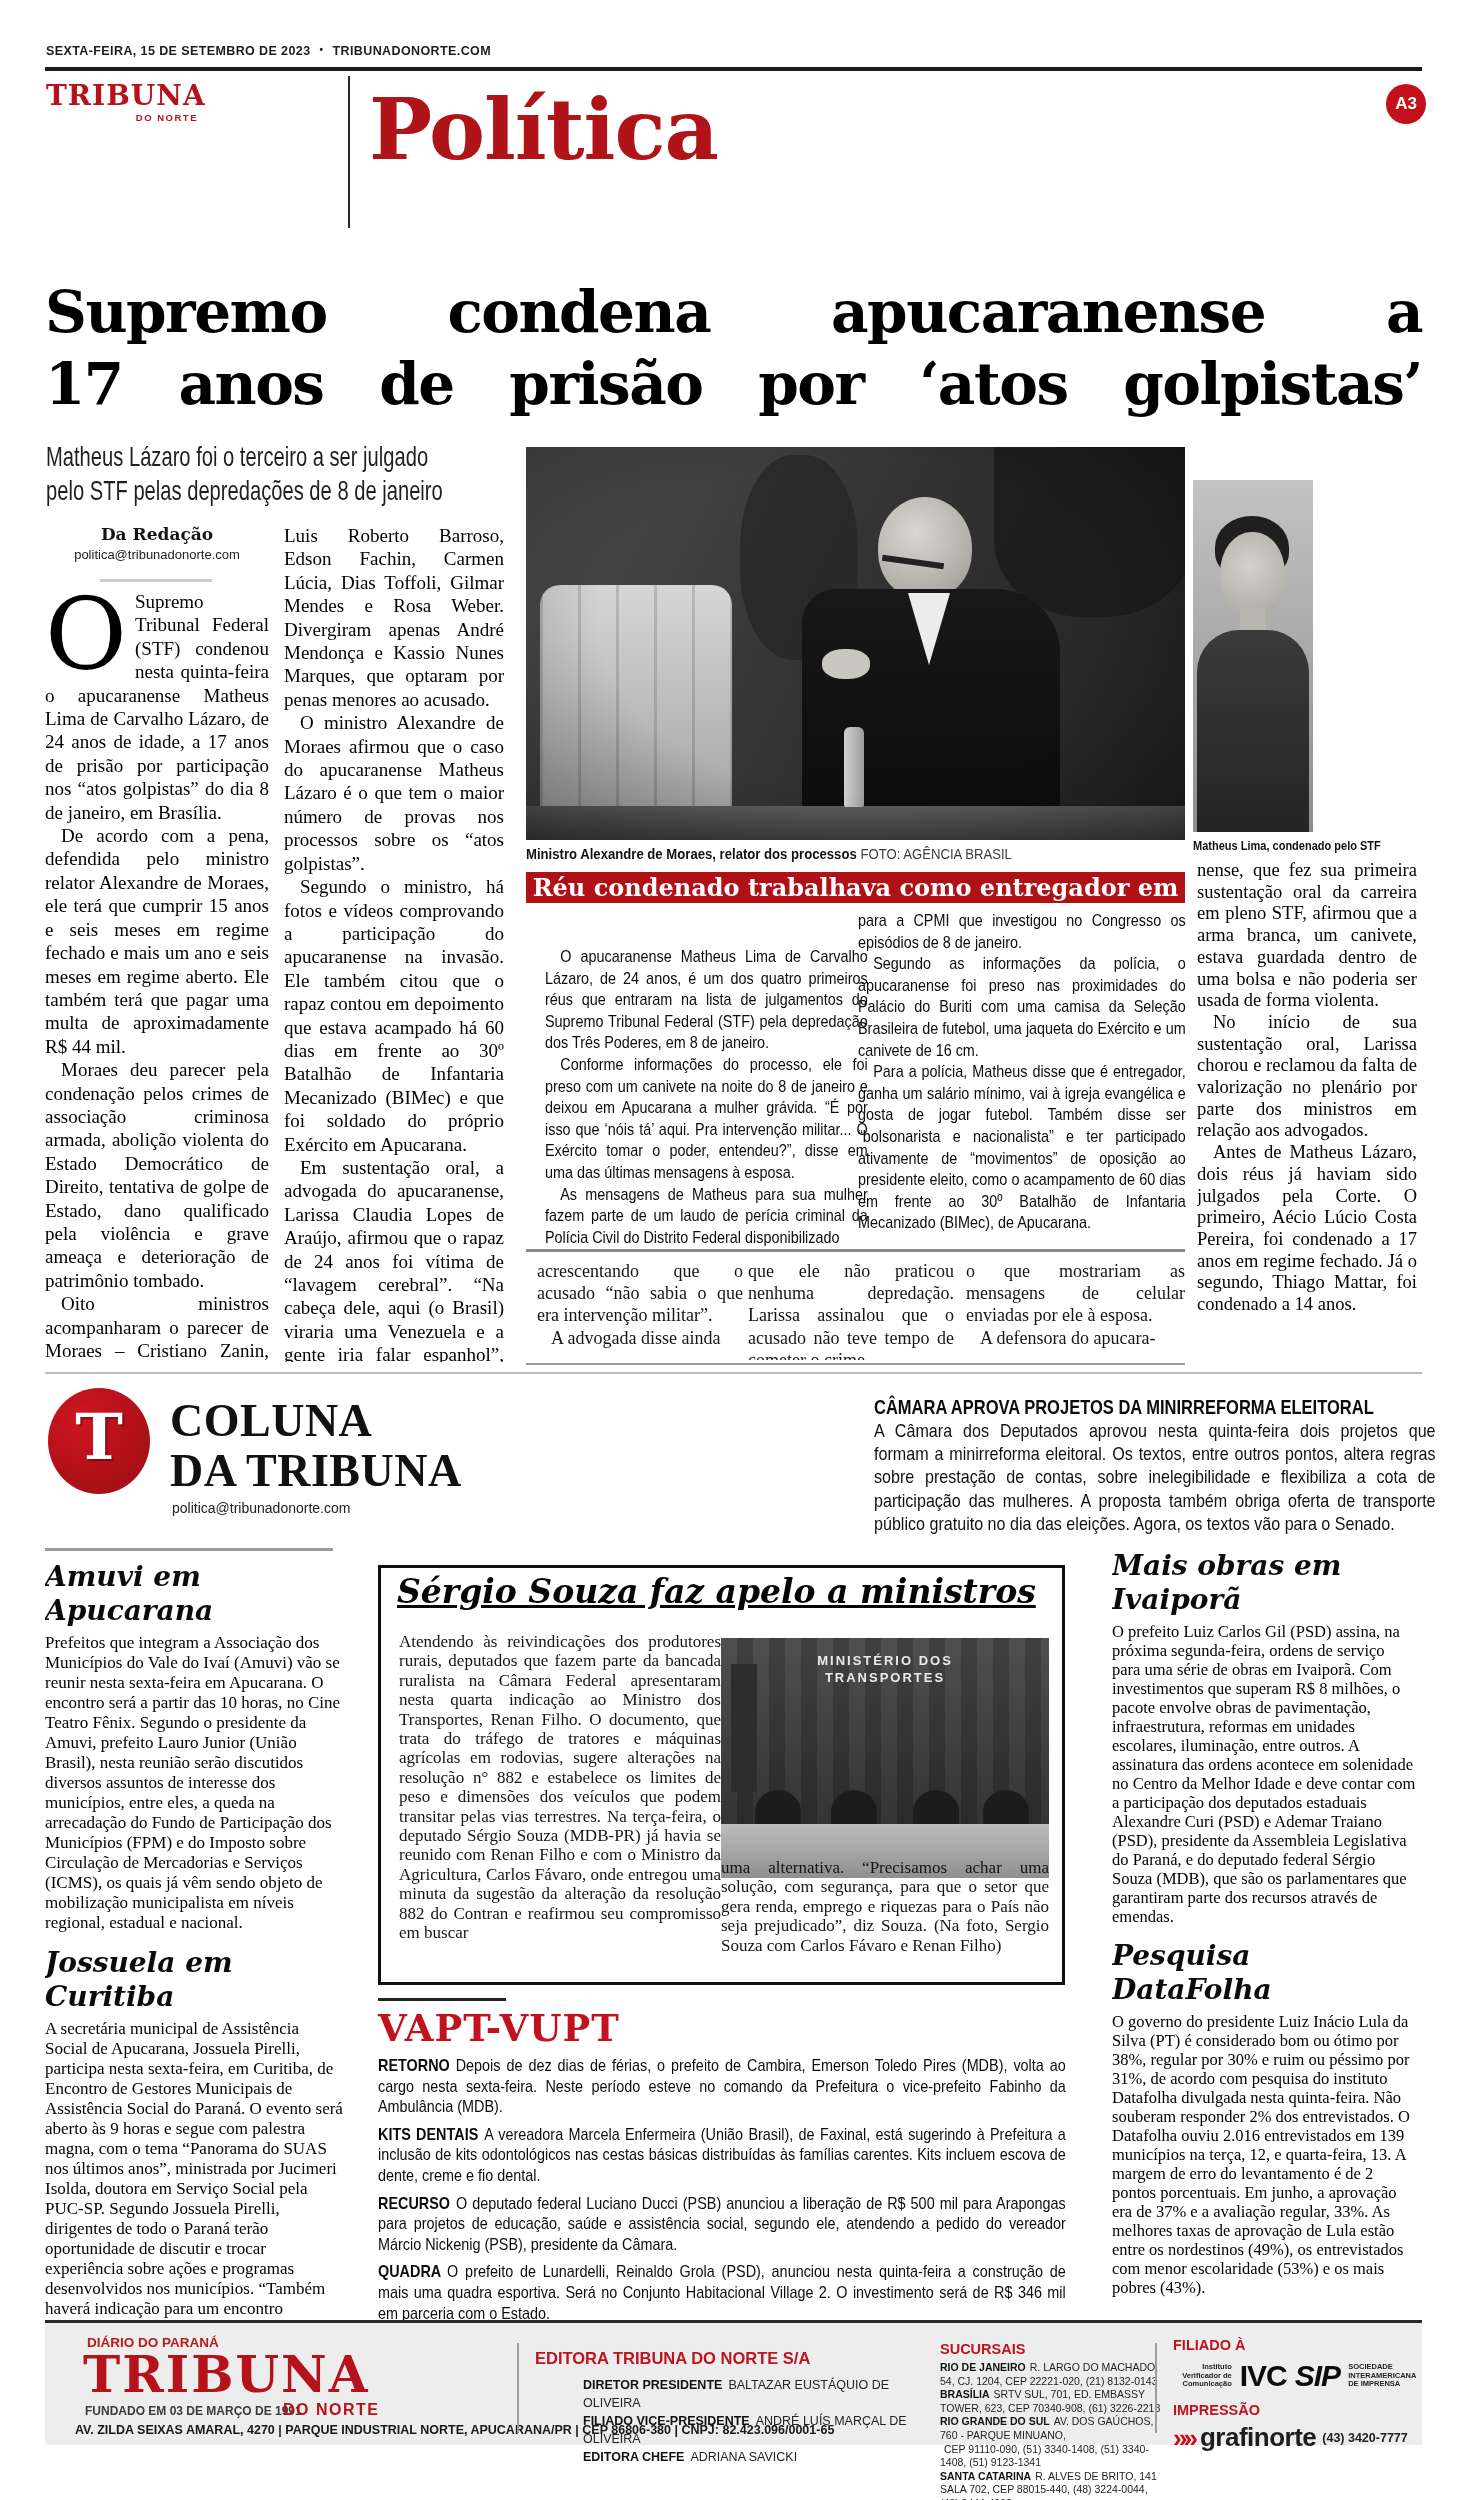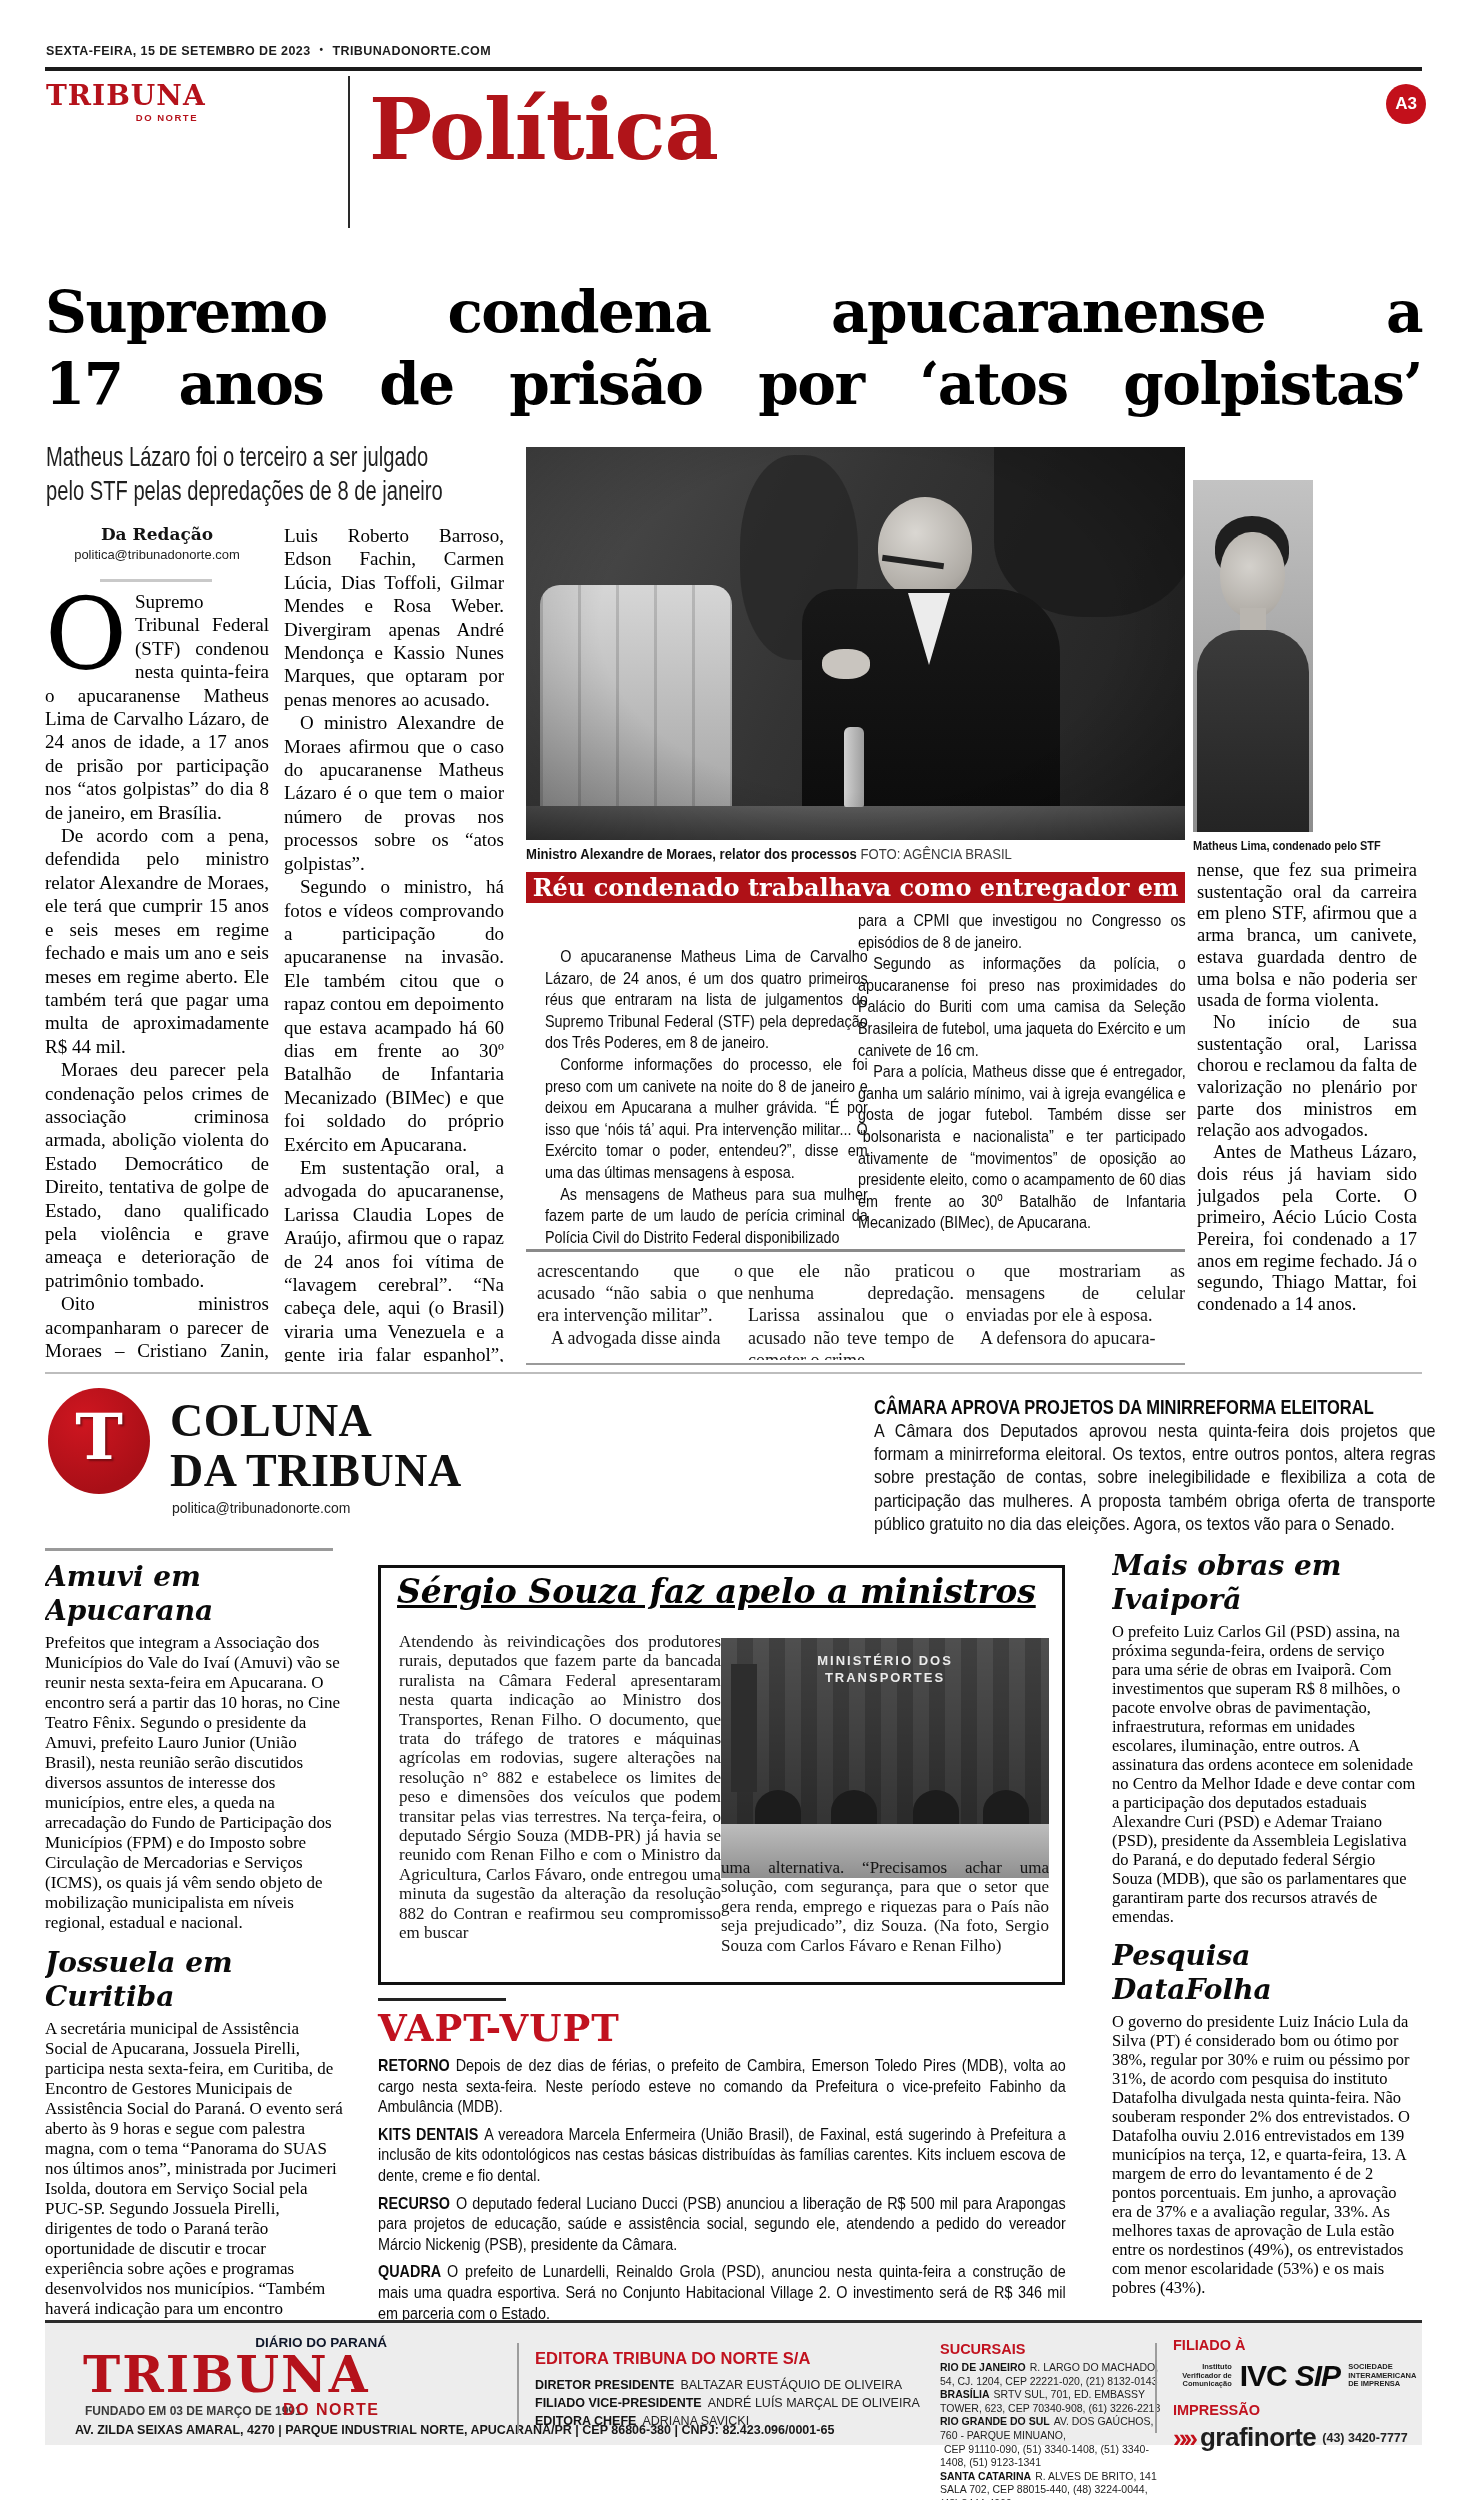--- a/index.html
+++ b/index.html
@@ -130,30 +130,30 @@
   .vapt-rule{left:378px;top:1998px;width:128px;height:3px;background:#222;}
   .vapt-title{left:378px;top:2006px;font-family:"DejaVu Serif",serif;font-weight:bold;font-size:37px;
     color:#c1121f;letter-spacing:1px;}
   #vapt-items{left:378px;top:2056px;width:812px;transform-origin:0 0;transform:scaleX(.847);}
   .vitem{font-size:17px;line-height:20.6px;margin-bottom:7px;text-align:justify;color:#0c0c0c;}
   .vlabel{font-weight:bold;margin-right:7px;}
   
   .footer-rule{left:45px;top:2320px;width:1377px;height:3px;background:#2b2b2b;}
   .footer-band{left:45px;top:2323px;width:1377px;height:122px;background:#ededed;}
   .f-abs{position:absolute;}
-  .f-tag{left:42px;top:12px;width:300px;text-align:right;font-size:13.5px;font-weight:bold;color:#0f172a;}
+  .f-tag{left:42px;top:12px;width:300px;text-align:left;font-size:13.5px;font-weight:bold;color:#b91c1c;}
   .f-logo{left:38px;top:27px;font-family:"DejaVu Serif",serif;font-weight:bold;font-size:50px;line-height:1;
     color:#b5121b;letter-spacing:2px;}
   .f-founded{left:40px;top:81px;font-size:12px;font-weight:bold;color:#3a3a3a;}
   .f-donorte{left:238px;top:78px;font-size:16px;font-weight:bold;color:#b5121b;letter-spacing:1.5px;}
   .f-address{left:30px;top:100px;width:760px;font-size:12.5px;font-weight:bold;color:#161616;}
   .fv{top:20px;width:2px;height:90px;background:#9d9d9d;}
   .f-editora{left:490px;top:26px;width:390px;}
   .f-ed-title{color:#c1121f;font-weight:bold;font-size:16.5px;margin-bottom:8px;}
-  .f-role{font-size:12.5px;line-height:18px;color:#222;}
+  .f-role{font-size:12.5px;line-height:18px;color:#222;margin-left:48px;}
   .f-role b{margin-right:6px;color:#111;}
   .f-suc{left:895px;top:18px;width:225px;}
   .f-suc-title{color:#c1121f;font-weight:bold;font-size:14.5px;margin-bottom:4px;}
   .f-suc-line{font-size:10.5px;line-height:13.6px;color:#222;}
   .f-suc-line b{margin-right:4px;color:#111;}
   .f-fil{left:1128px;top:14px;width:250px;}
   .f-fil-title{color:#c1121f;font-weight:bold;font-size:14.5px;}
   .logo-row{display:flex;align-items:center;margin-top:6px;gap:8px;}
   .ivc-small,.sip-small{font-size:7.5px;font-weight:bold;line-height:8.5px;color:#222;}
   .ivc-small{text-align:right;}

